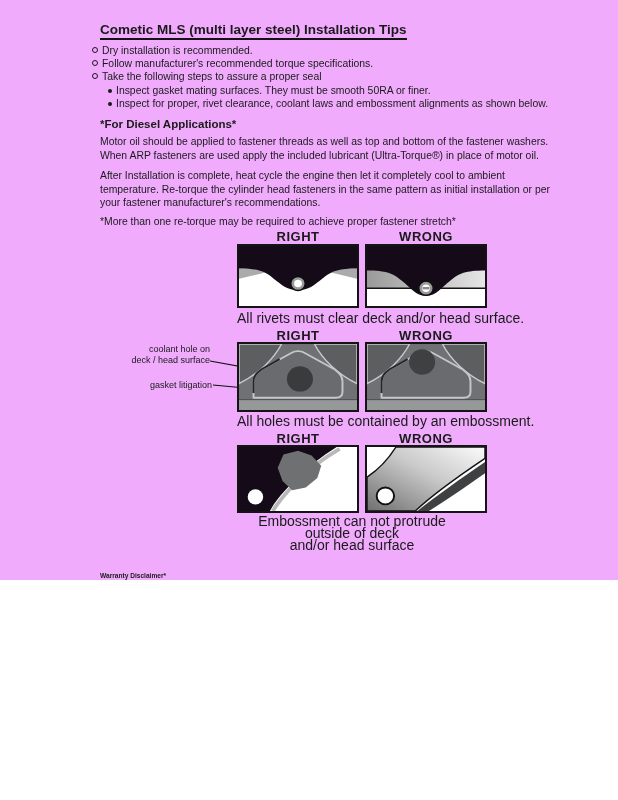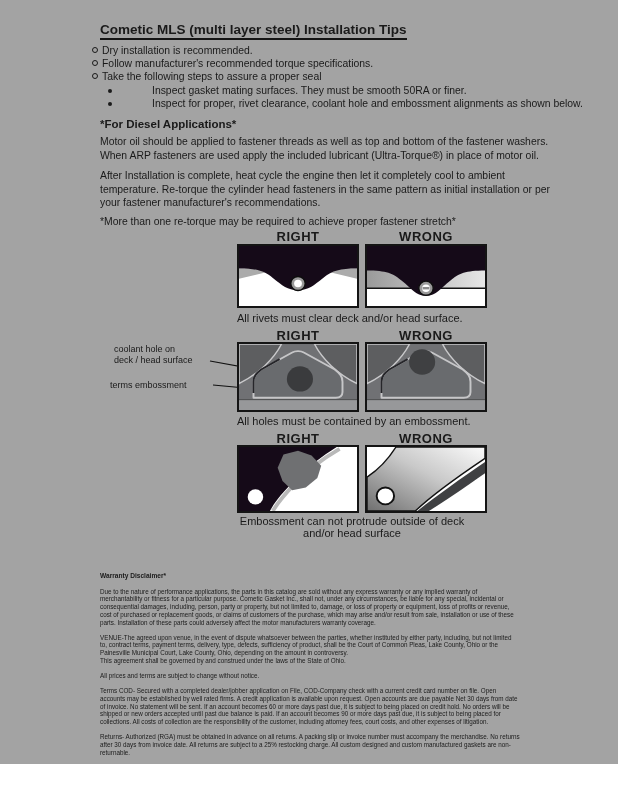--- a/index.html
+++ b/index.html
@@ -1,32 +1,32 @@
 <!DOCTYPE html>
 <html><head>
 <meta charset="utf-8">
 <style>
   html,body{margin:0;padding:0;background:#fff;}
-  #page{position:relative;width:618px;height:764px;background:#a3a3a3;overflow:hidden;
+  #page{position:relative;width:618px;height:580px;background:#f0abfc;overflow:hidden;
         font-family:"Liberation Sans",sans-serif;color:#1a1a1a;}
   .abs{position:absolute;}
   .title{left:100px;top:22px;font-size:13.5px;font-weight:bold;border-bottom:2px solid #141414;padding-bottom:1px;white-space:nowrap;}
   .bullets{left:92px;top:44px;font-size:10.4px;line-height:13.2px;}
   .brow{display:flex;align-items:baseline;white-space:nowrap;}
   .brow .dotO{width:4px;height:4px;border:1px solid #1a1a1a;border-radius:50%;display:inline-block;margin-right:4px;flex:0 0 auto;position:relative;top:-1px;}
-  .sub{margin-left:16px;gap:36px;}
+  .sub{margin-left:16px;}
   .brow .dotF{width:4px;height:4px;background:#1a1a1a;border-radius:50%;display:inline-block;margin-right:4px;flex:0 0 auto;position:relative;top:-1px;}
   .dslh{left:100px;top:118px;font-size:11.5px;font-weight:bold;}
   .para{left:100px;width:460px;font-size:10.4px;line-height:13.5px;}
   .dlabel{font-size:13px;font-weight:bold;letter-spacing:.5px;width:122px;text-align:center;}
   .panel{width:122px;border:2px solid #141414;background:#fff;box-sizing:border-box;}
   .panel svg{display:block;width:100%;height:100%;}
-  .cap{font-size:11px;line-height:12px;}
+  .cap{font-size:14px;line-height:12px;}
   .pre{white-space:pre-line;}
-  .sidelbl{font-size:9px;line-height:10.5px;}
+  .sidelbl{font-size:9px;line-height:10.5px;text-align:right;}
   .disc{left:100px;top:572px;width:420px;font-size:6.3px;line-height:7.7px;color:#1b1b1b;}
   .disc h4{margin:0 0 8px 0;font-size:6.6px;}
   .disc p{margin:0 0 7.5px 0;}
   .pageno{font-size:13.5px;color:#2b2b2b;}
 </style>
 </head>
 <body>
 
 <div id="page">
 
@@ -44,21 +44,21 @@
     <div class="brow">
       <span class="dotO"></span>
       <span>Take the following steps to assure a proper seal</span>
     </div>
     <div class="brow sub">
       <span class="dotF"></span>
       <span>Inspect gasket mating surfaces.  They must be smooth 50RA or finer.</span>
     </div>
     <div class="brow sub">
       <span class="dotF"></span>
-      <span>Inspect for proper, rivet clearance, coolant hole and embossment alignments as shown below.</span>
+      <span>Inspect for proper, rivet clearance, coolant laws and embossment alignments as shown below.</span>
     </div>
   </div>
 
   <div class="abs dslh">*For Diesel Applications*</div>
   <div class="abs para" style="top:169px;">After Installation is complete, heat cycle the engine then let it completely cool to ambient temperature. Re-torque the cylinder head fasteners in the same pattern as initial installation or per your fastener manufacturer's recommendations.</div>
   <div class="abs para" style="top:135px;">Motor oil should be applied to fastener threads as well as top and bottom of the fastener washers. When ARP fasteners are used apply the included lubricant (Ultra-Torque®) in place of motor oil.</div>
   <div class="abs para" style="top:215px;">*More than one re-torque may be required to achieve proper fastener stretch*</div>
 
   <div class="abs dlabel" style="left:237px;top:229px;">RIGHT</div>
   <div class="abs dlabel" style="left:365px;top:229px;">WRONG</div>
@@ -95,21 +95,21 @@
 
   <div class="abs cap" style="left:237px;top:312px;">All rivets must clear deck and/or head surface.</div>
 
   <div class="abs dlabel" style="left:237px;top:328px;">RIGHT</div>
   <div class="abs dlabel" style="left:365px;top:328px;">WRONG</div>
 
   <div class="abs sidelbl" style="left:114px;top:344px;width:96px;">
     <div>coolant hole on</div>
     <div>deck / head surface</div>
   </div>
-  <div class="abs sidelbl" style="left:110px;top:380px;width:102px;">terms embossment</div>
+  <div class="abs sidelbl" style="left:110px;top:380px;width:102px;">gasket litigation</div>
 
   <svg class="abs" style="left:205px;top:348px;" width="100" height="50">
     <line x1="5" y1="13" x2="93" y2="29" stroke="#111" stroke-width="1.2"></line>
     <line x1="8" y1="37" x2="62" y2="42" stroke="#111" stroke-width="1.2"></line>
   </svg>
 
   <div class="abs panel" style="left:237px;top:342px;height:70px;">
     <svg viewBox="0 0 122 70" preserveAspectRatio="none">
       <rect x="0" y="0" width="122" height="70" fill="#707174"></rect>
       <rect x="0" y="59" width="122" height="11" fill="#97989a"></rect>

